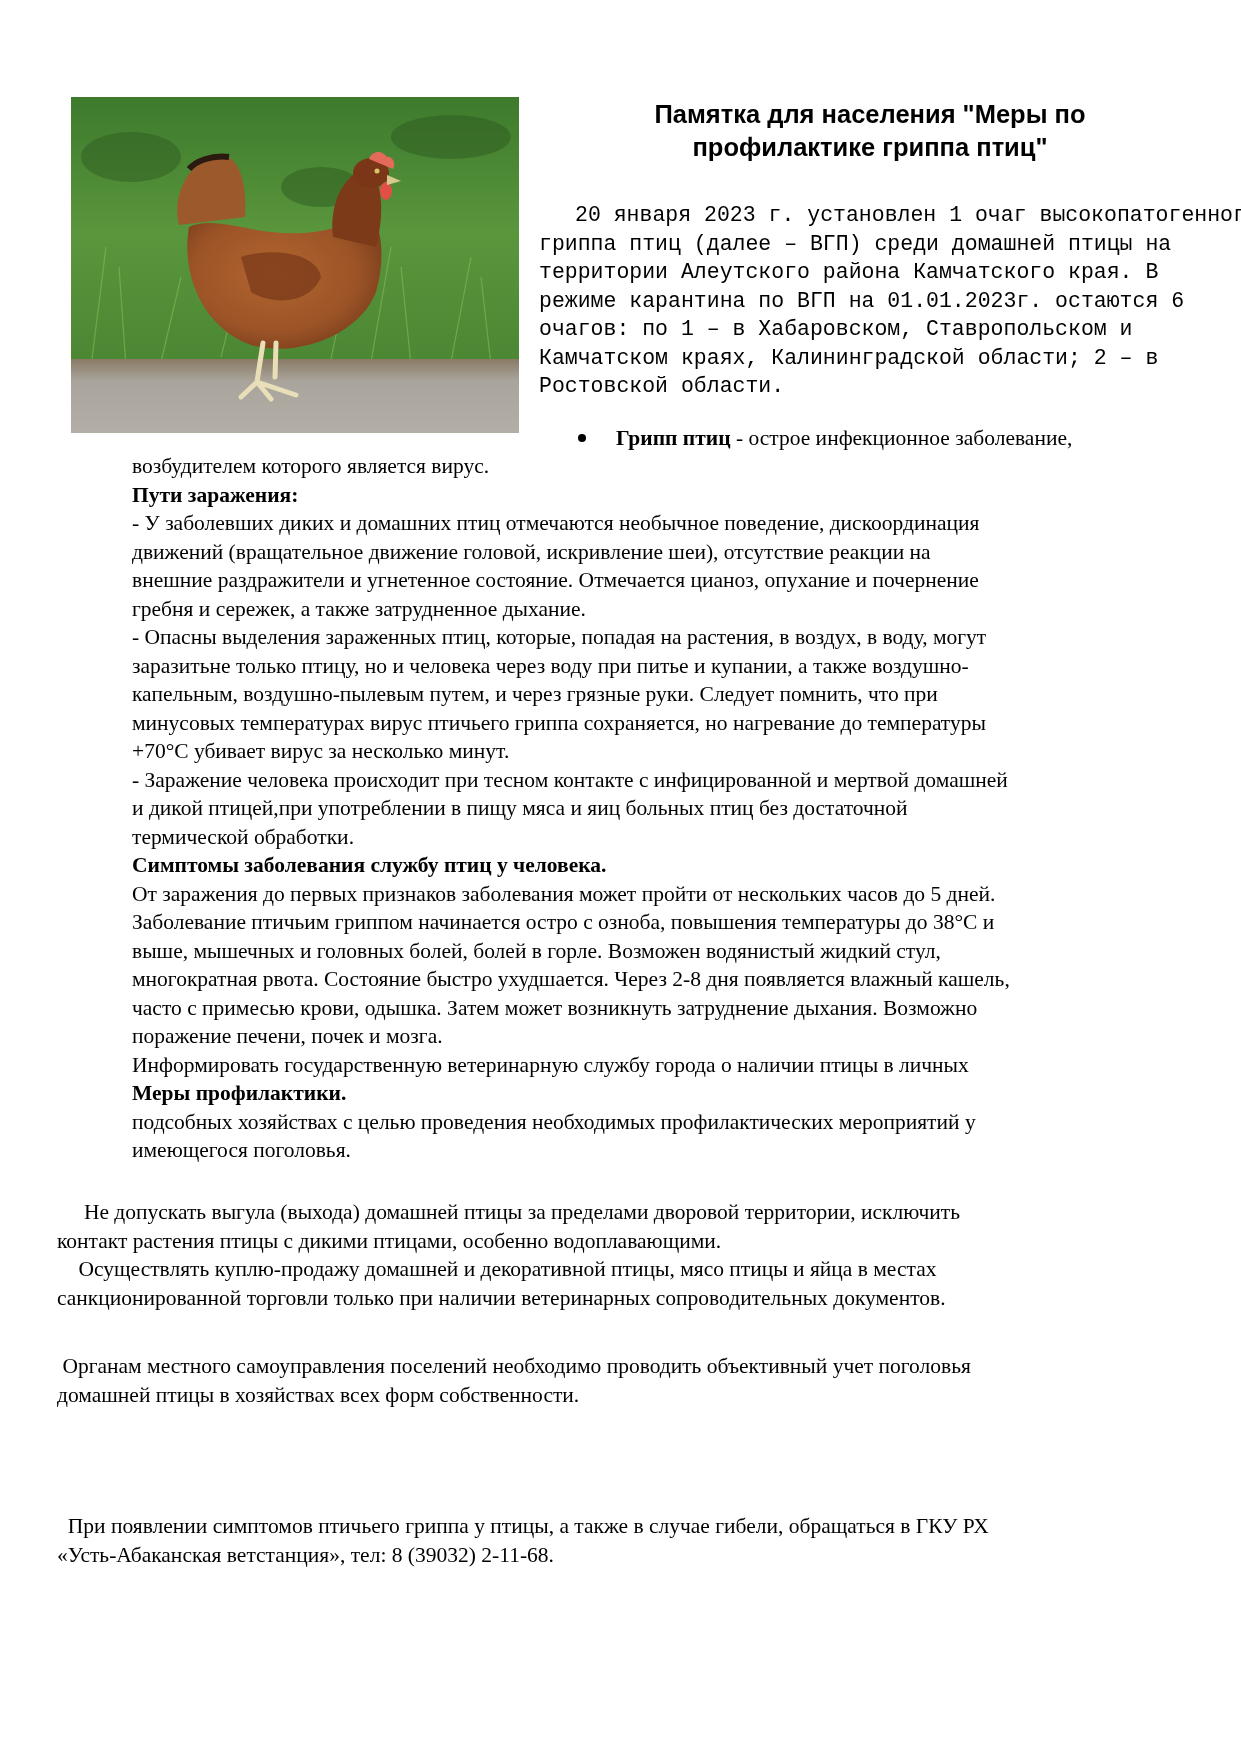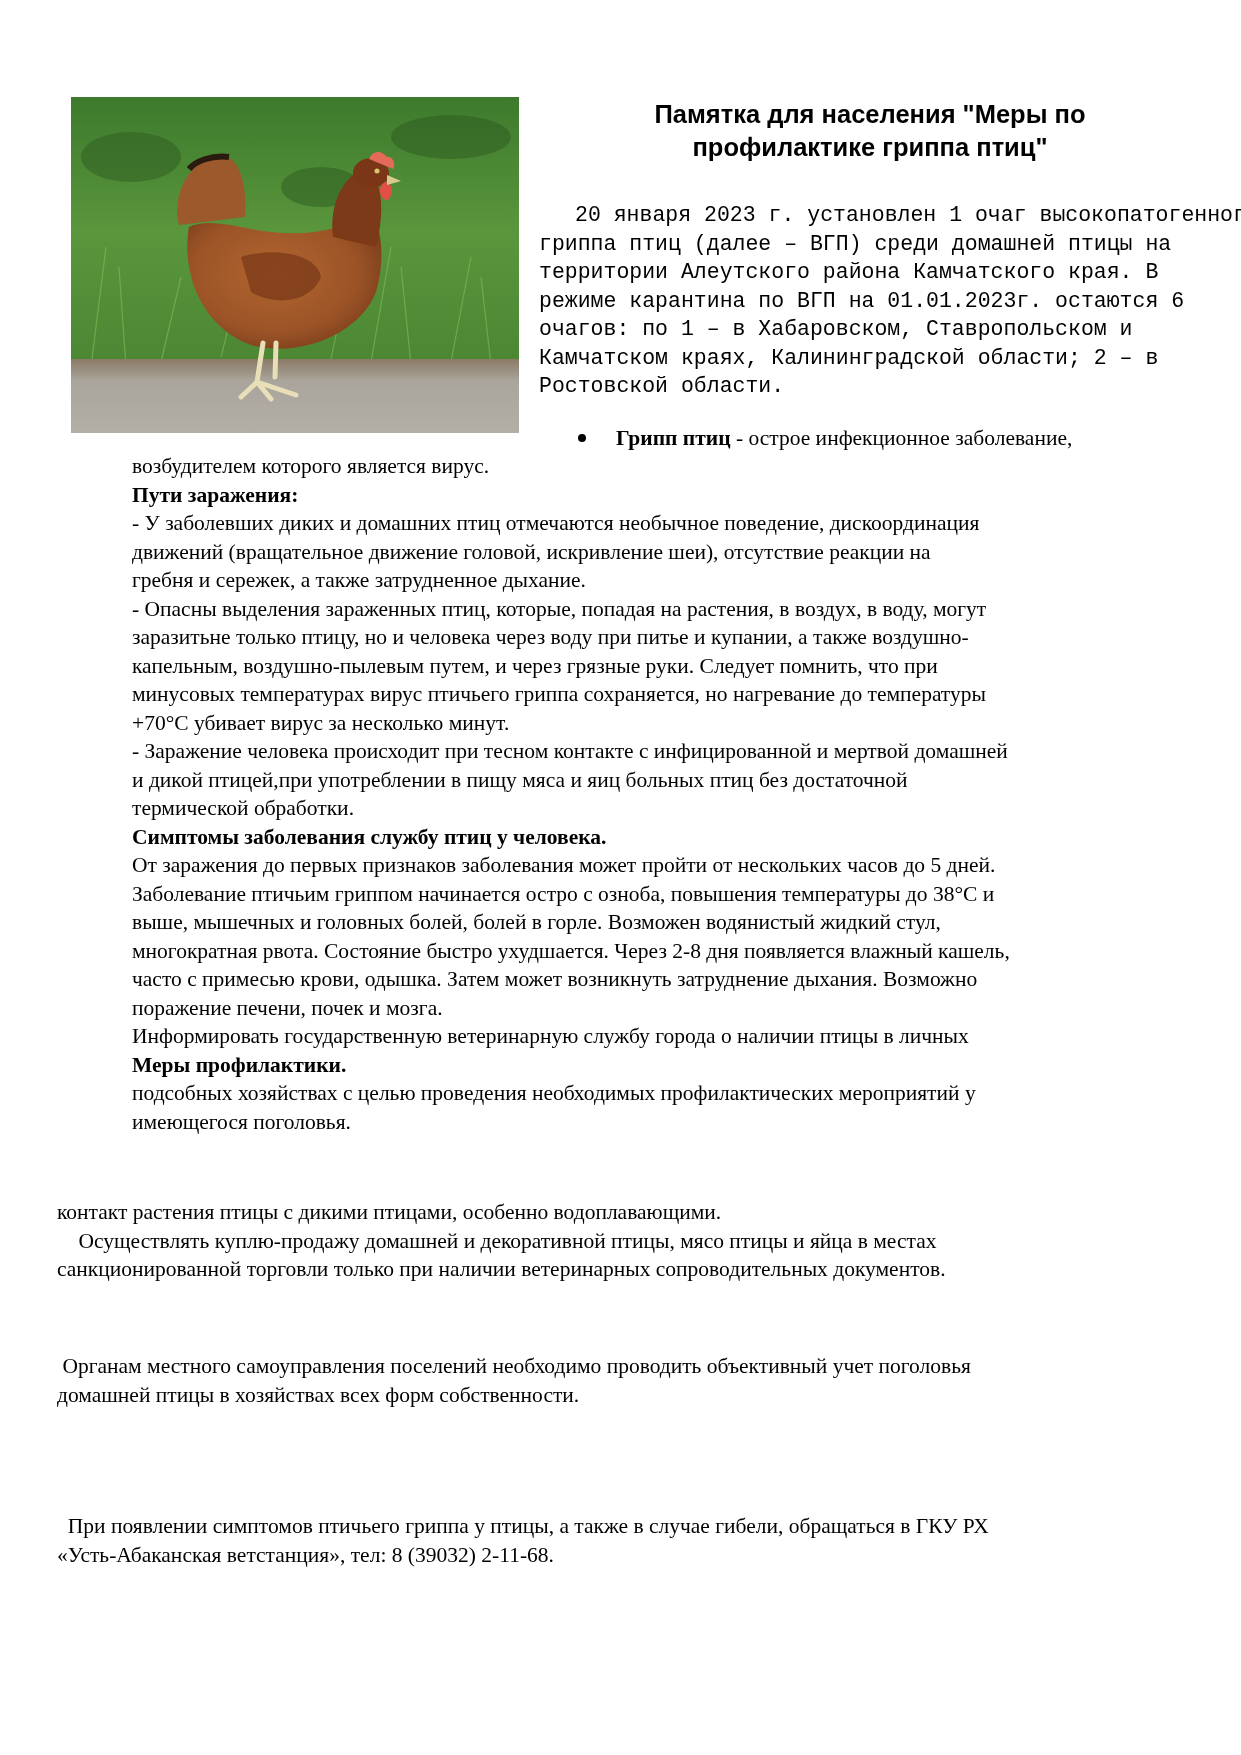--- a/index.html
+++ b/index.html
@@ -174,20 +174,21 @@
   <div class="bullet-line txt">
     <span class="bullet-dot"></span><span class="bold">Грипп птиц</span><span> - острое инфекционное заболевание,</span>
   </div>
 
   <div class="main txt">
     <span class="line">возбудителем которого является вирус.</span>
 
     <span class="line bold">Пути заражения:</span>
     <span class="line">- У заболевших диких и домашних птиц отмечаются необычное поведение, дискоординация</span>
     <span class="line">движений (вращательное движение головой, искривление шеи), отсутствие реакции на</span>
+    <span class="line">внешние раздражители и угнетенное состояние. Отмечается цианоз, опухание и почернение</span>
     <span class="line">гребня и сережек, а также затрудненное дыхание.</span>
     <span class="line">- Опасны выделения зараженных птиц, которые, попадая на растения, в воздух, в воду,  могут</span>
     <span class="line">заразитьне только птицу, но и человека через воду при питье и купании, а также воздушно-</span>
     <span class="line">капельным, воздушно-пылевым путем, и через грязные руки. Следует помнить, что при</span>
     <span class="line">минусовых температурах вирус птичьего гриппа сохраняется, но нагревание до температуры</span>
     <span class="line">+70°С убивает вирус за несколько минут.</span>
     <span class="line">- Заражение человека происходит при тесном контакте с инфицированной и мертвой домашней</span>
     <span class="line">и дикой птицей,при употреблении в пищу мяса и яиц больных птиц без достаточной</span>
     <span class="line">термической обработки.</span>
 
@@ -199,20 +200,21 @@
     <span class="line">часто с примесью крови, одышка. Затем может возникнуть затруднение дыхания. Возможно</span>
     <span class="line">поражение печени, почек и мозга.</span>
 
     <span class="line">Информировать государственную ветеринарную службу города о наличии птицы в личных</span>
     <span class="line bold">Меры профилактики.</span>
     <span class="line">подсобных хозяйствах с целью проведения необходимых профилактических мероприятий у</span>
     <span class="line">имеющегося поголовья.</span>
   </div>
 
   <div class="lower txt" style="top:1198px;">
+    <span class="line" style="white-space:pre;">     Не допускать выгула (выхода) домашней птицы за пределами дворовой территории, исключить</span>
     <span class="line" style="white-space:pre;">контакт растения птицы с дикими птицами, особенно водоплавающими.</span>
     <span class="line" style="white-space:pre;">    Осуществлять куплю-продажу домашней и декоративной птицы, мясо птицы и яйца в местах</span>
     <span class="line" style="white-space:pre;">санкционированной торговли только при наличии ветеринарных сопроводительных документов.</span>
   </div>
 
   <div class="lower txt" style="top:1352px;">
     <span class="line" style="white-space:pre;"> Органам местного самоуправления поселений необходимо проводить объективный учет поголовья</span>
     <span class="line" style="white-space:pre;">домашней птицы в хозяйствах всех форм собственности.</span>
   </div>
 

